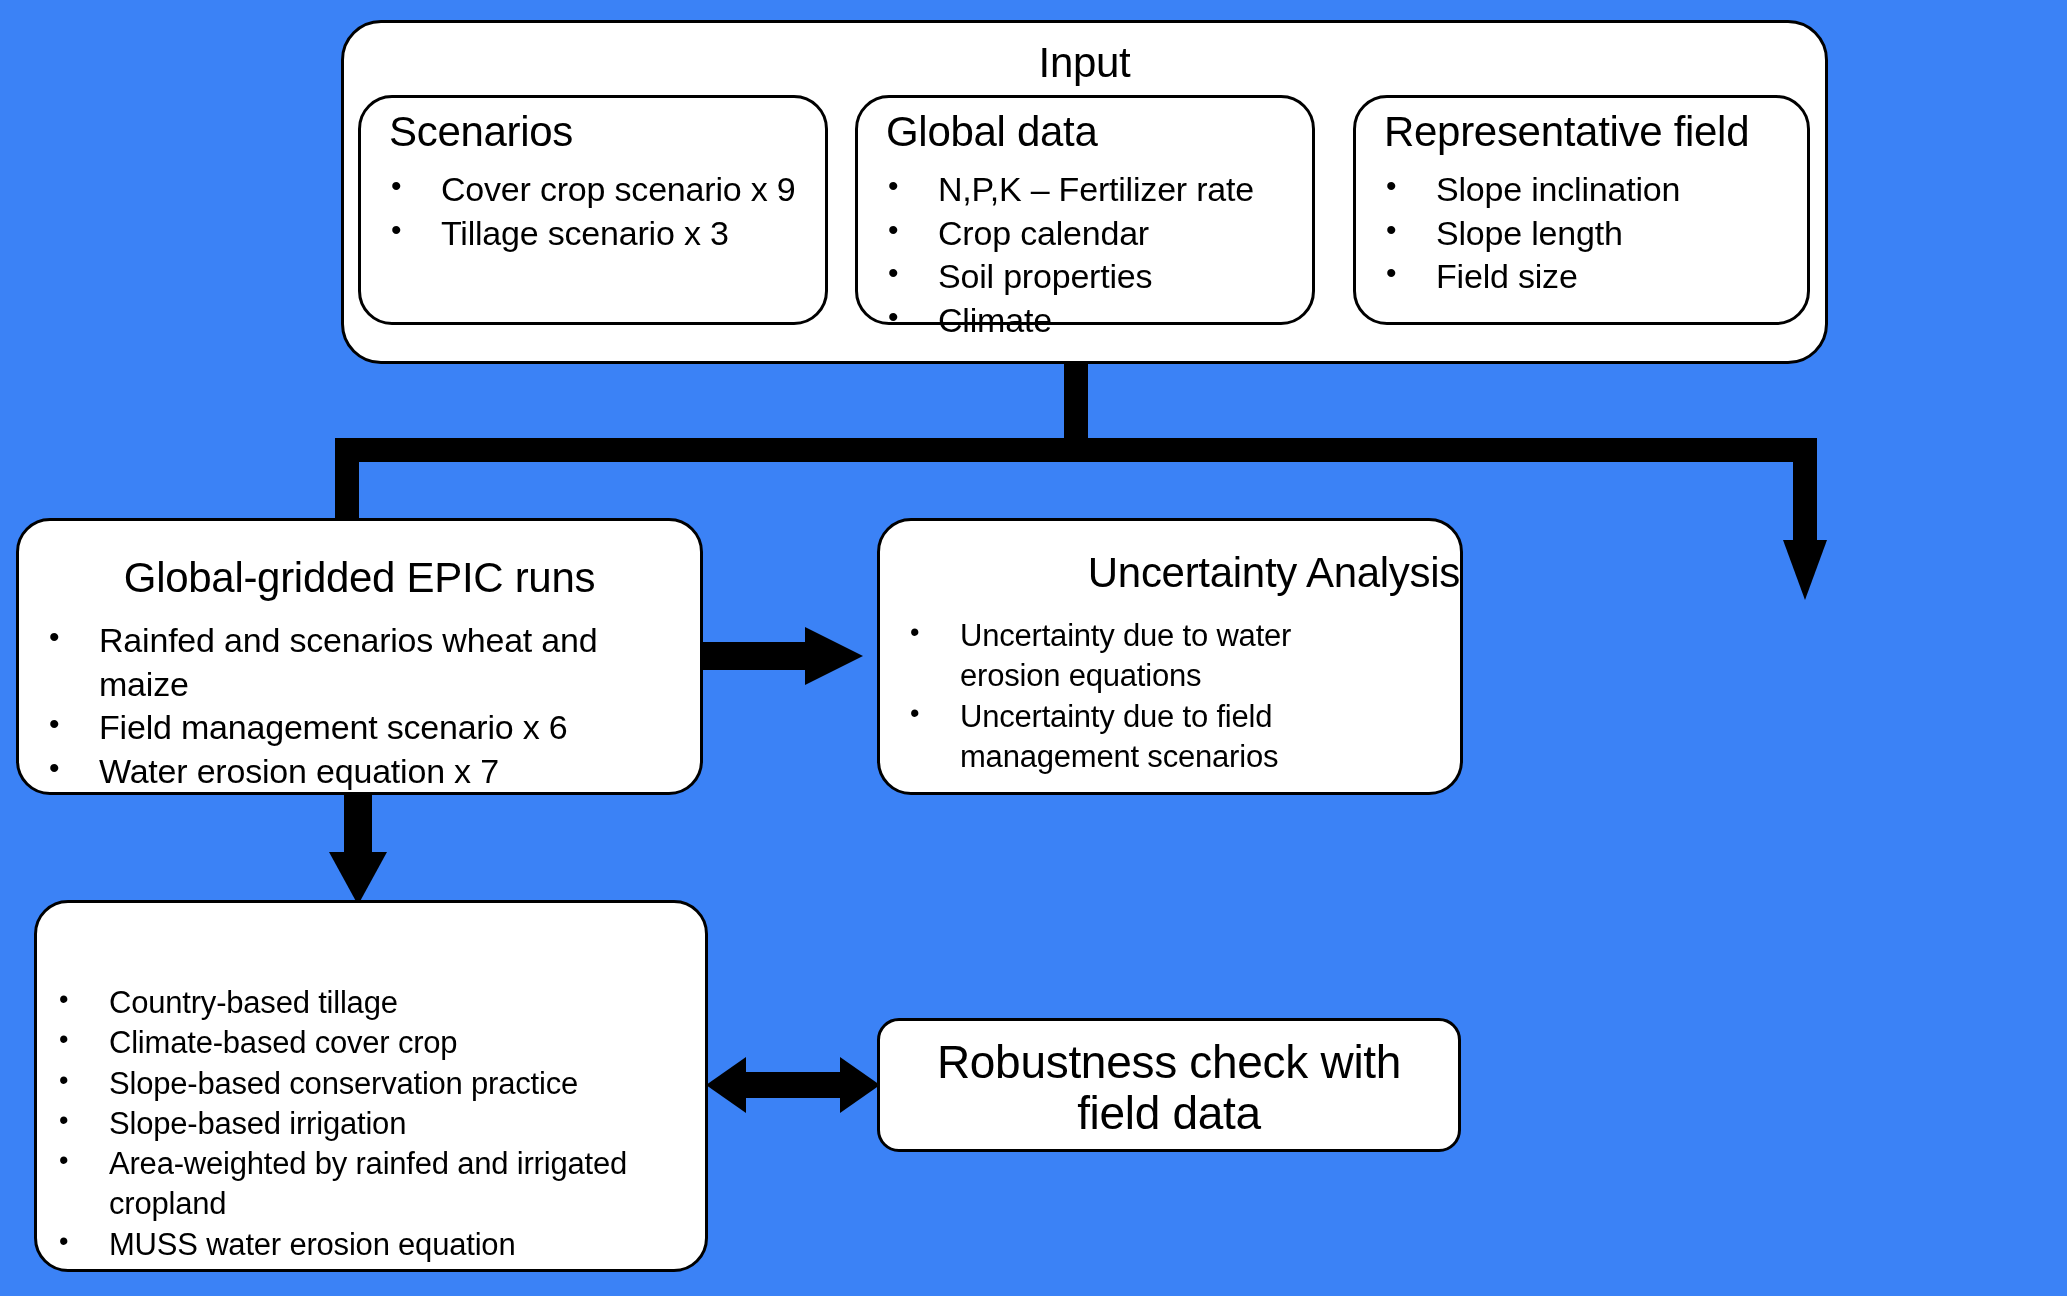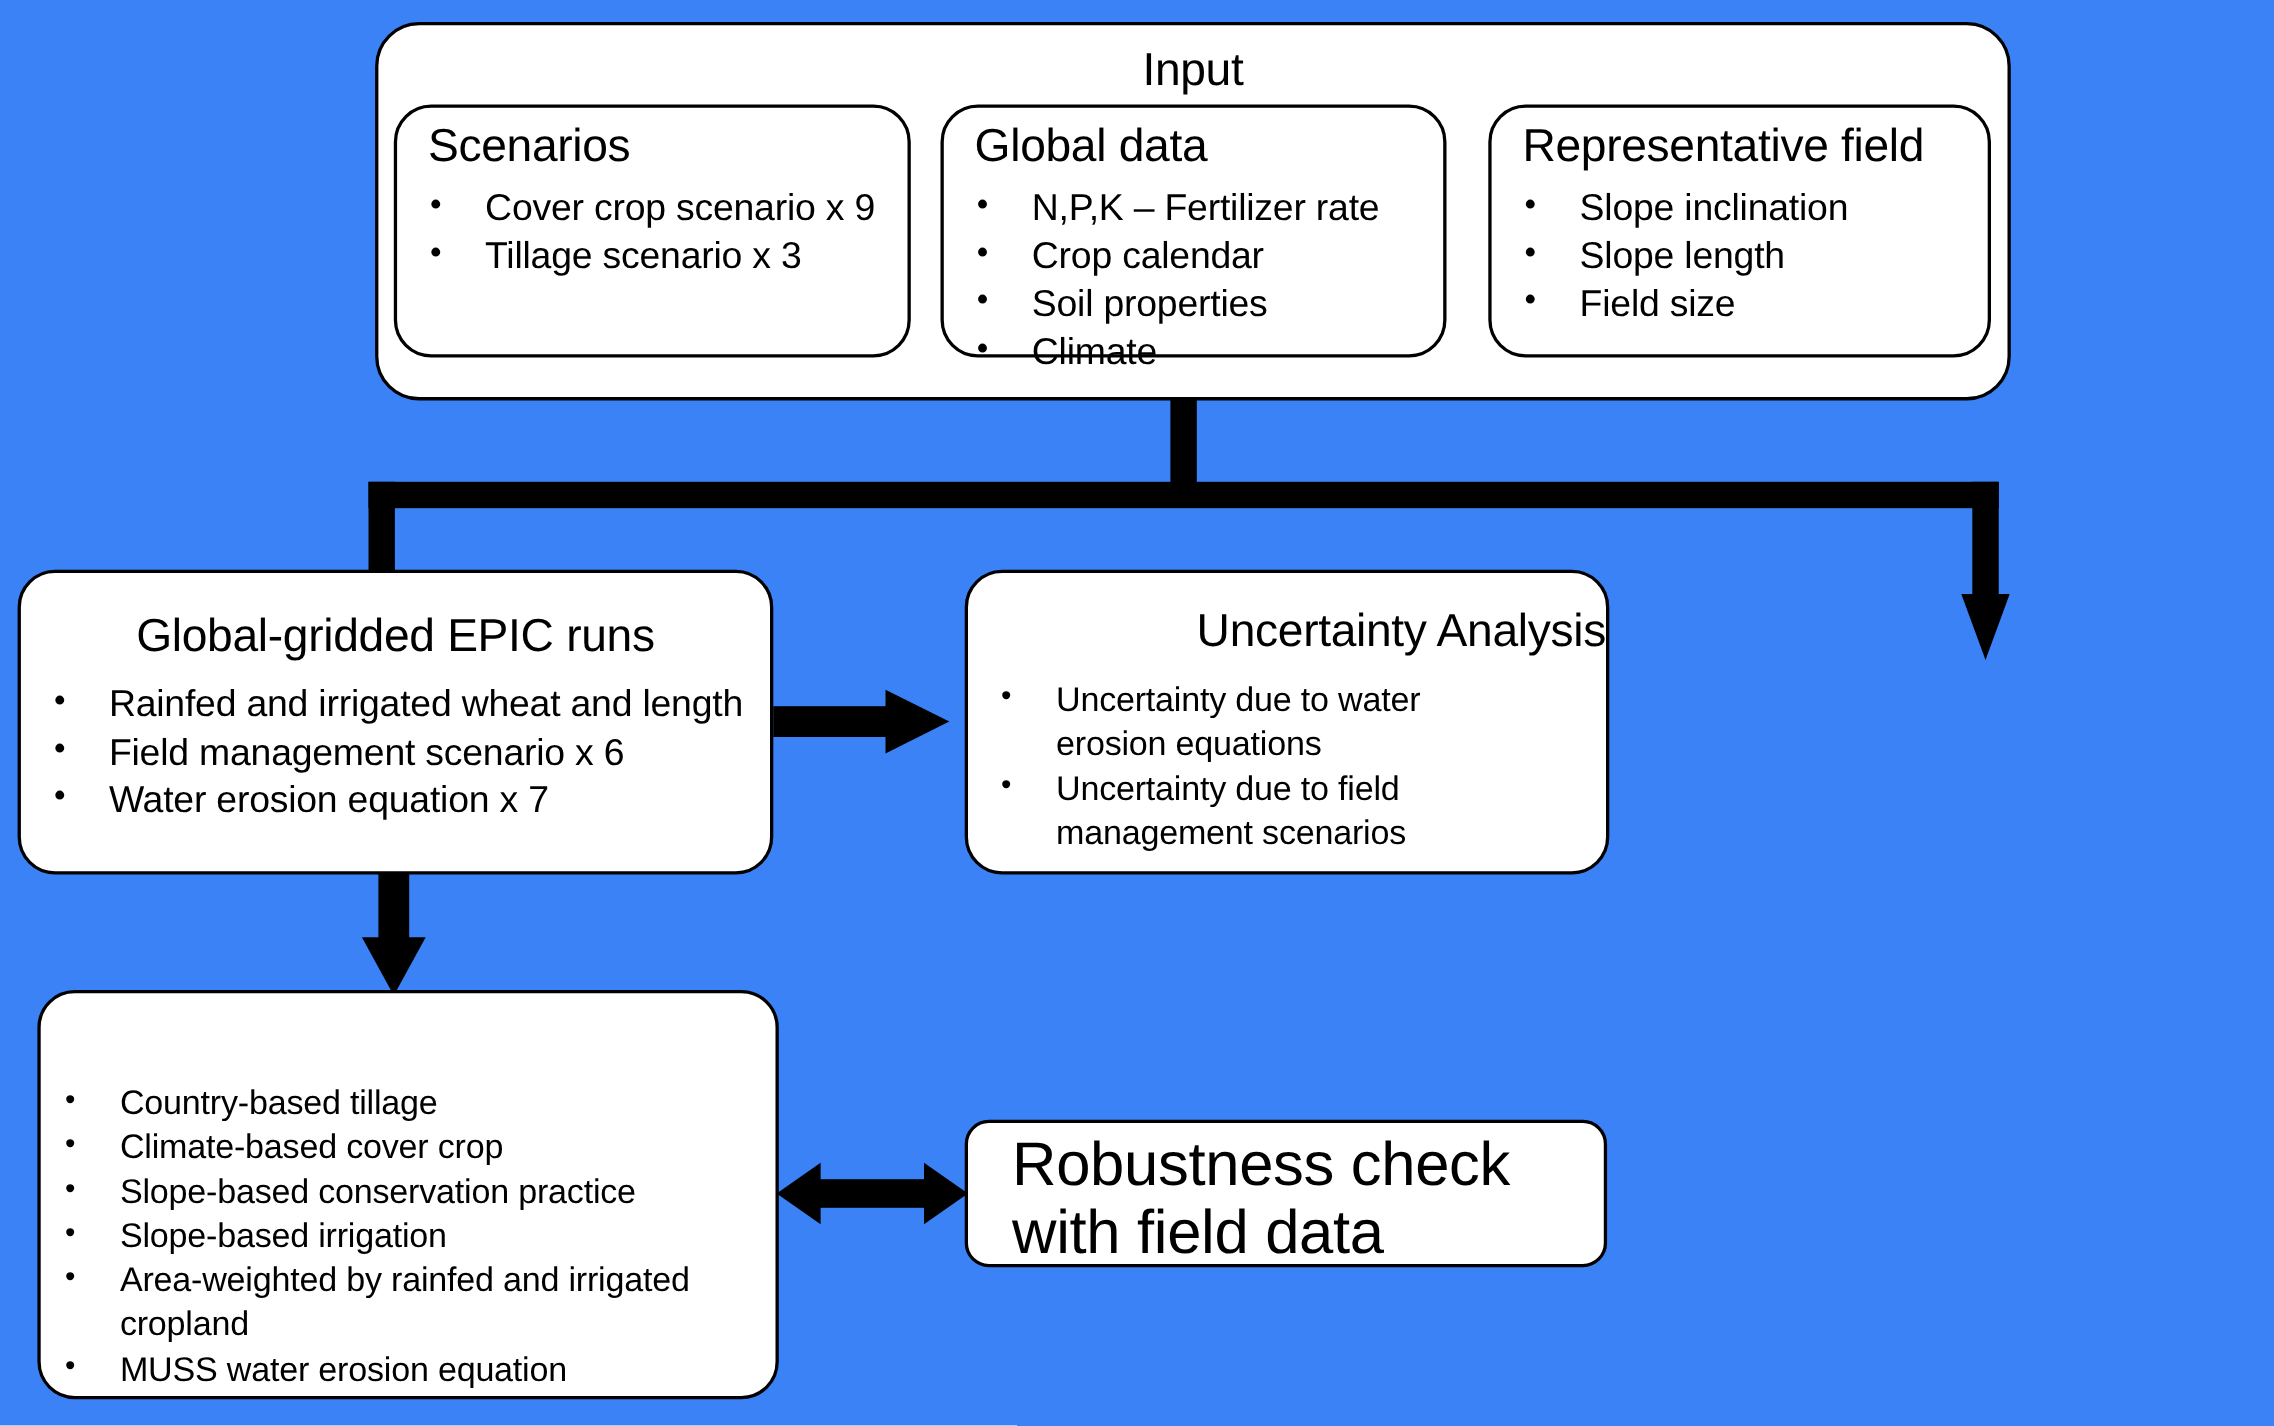--- a/index.html
+++ b/index.html
@@ -144,21 +144,21 @@
     <ul class="bullets" style="left:22px; top:70px; width:428px;">
       <li>Slope inclination</li>
       <li>Slope length</li>
       <li>Field size</li>
     </ul>
   </div>
 
   <div class="box" style="left:16px; top:518px; width:687px; height:277px;">
     <div class="title-center" style="top:35px;">Global-gridded EPIC runs</div>
     <ul class="bullets" style="left:22px; top:98px; width:650px;">
-      <li>Rainfed and irrigated wheat and length</li>
+      <li>Rainfed and scenarios wheat and maize</li>
       <li>Field management scenario x 6</li>
       <li>Water erosion equation x 7</li>
     </ul>
   </div>
 
   <div class="box" style="left:877px; top:518px; width:586px; height:277px;">
     <div class="title-center" style="top:30px;text-align:right;">Uncertainty Analysis</div>
     <ul class="bullets small" style="left:22px; top:95px; width:430px;">
       <li>Uncertainty due to water erosion equations</li>
       <li>Uncertainty due to field management scenarios</li>
@@ -171,17 +171,17 @@
       <li>Country-based tillage</li>
       <li>Climate-based cover crop</li>
       <li>Slope-based conservation practice</li>
       <li>Slope-based irrigation</li>
       <li>Area-weighted by rainfed and irrigated cropland</li>
       <li>MUSS water erosion equation</li>
     </ul>
   </div>
 
   <div class="box" style="left:877px; top:1018px; width:584px; height:134px; border-radius:22px;">
-    <div style="position:absolute; left:40px; right:40px; top:6px; text-align:left;
-                font-size:56px; line-height:1.1; letter-spacing:-0.3px;">Robustness check with field data</div>
+    <div style="position:absolute; left:40px; right:40px; top:16px; text-align:center;
+                font-size:46px; line-height:1.1; letter-spacing:-0.3px;">Robustness check with field data</div>
   </div>
 
 </div>
 
 </body></html>

